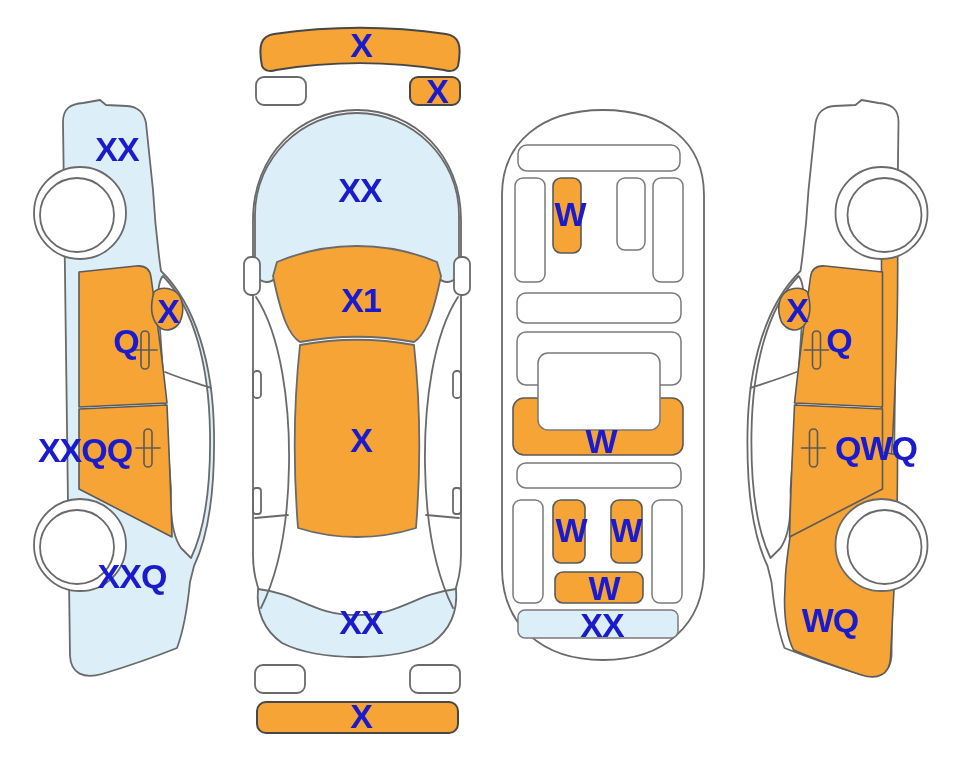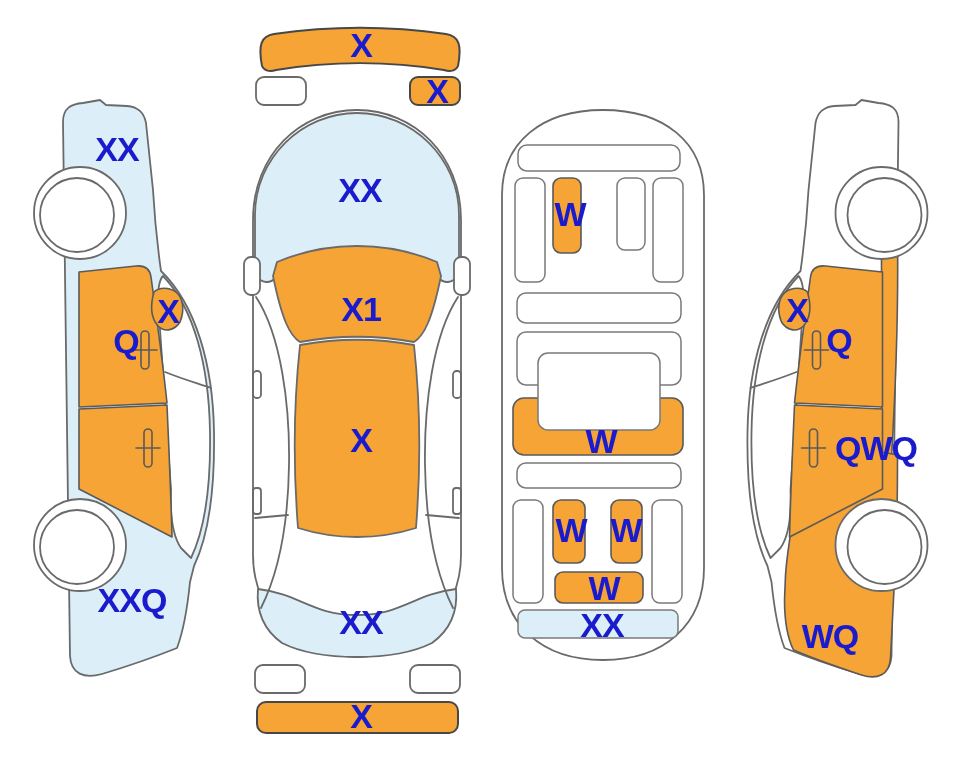--- a/index.html
+++ b/index.html
@@ -129,35 +129,36 @@
       <rect x="611" y="500" width="31" height="63" rx="8" class="f-orange s-door"></rect>
       <rect x="652" y="500" width="30" height="103" rx="8" class="f-white s-thin"></rect>
       <rect x="555" y="572" width="88" height="31" rx="8" class="f-orange s-door"></rect>
       <rect x="518" y="610" width="160" height="28" rx="7" class="f-blue s-thin"></rect>
     </g>
   </svg>
 
   <div class="lbl" style="left:117px;top:149px">XX</div>
   <div class="lbl" style="left:168px;top:311px">X</div>
   <div class="lbl" style="left:126px;top:341px">Q</div>
-  <div class="lbl" style="left:132px;top:600px">XXQ</div>
+  <div class="lbl" style="left:85px;top:450px">XXQQ</div>
+  <div class="lbl" style="left:132px;top:576px">XXQ</div>
 
   <div class="lbl" style="left:361px;top:45px">X</div>
   <div class="lbl" style="left:437px;top:91px">X</div>
   <div class="lbl" style="left:360px;top:190px">XX</div>
-  <div class="lbl" style="left:361px;top:309px">X1</div>
+  <div class="lbl" style="left:361px;top:300px">X1</div>
   <div class="lbl" style="left:361px;top:440px">X</div>
   <div class="lbl" style="left:361px;top:622px">XX</div>
   <div class="lbl" style="left:361px;top:716px">X</div>
 
   <div class="lbl" style="left:570px;top:214px">W</div>
   <div class="lbl" style="left:601px;top:441px">W</div>
   <div class="lbl" style="left:571px;top:530px">W</div>
   <div class="lbl" style="left:626px;top:530px">W</div>
   <div class="lbl" style="left:604px;top:588px">W</div>
   <div class="lbl" style="left:602px;top:625px">XX</div>
 
   <div class="lbl" style="left:797px;top:310px">X</div>
   <div class="lbl" style="left:839px;top:340px">Q</div>
   <div class="lbl" style="left:876px;top:448px">QWQ</div>
-  <div class="lbl" style="left:830px;top:636px">WQ</div>
+  <div class="lbl" style="left:830px;top:620px">WQ</div>
 
 </div>
 
 </body></html>

